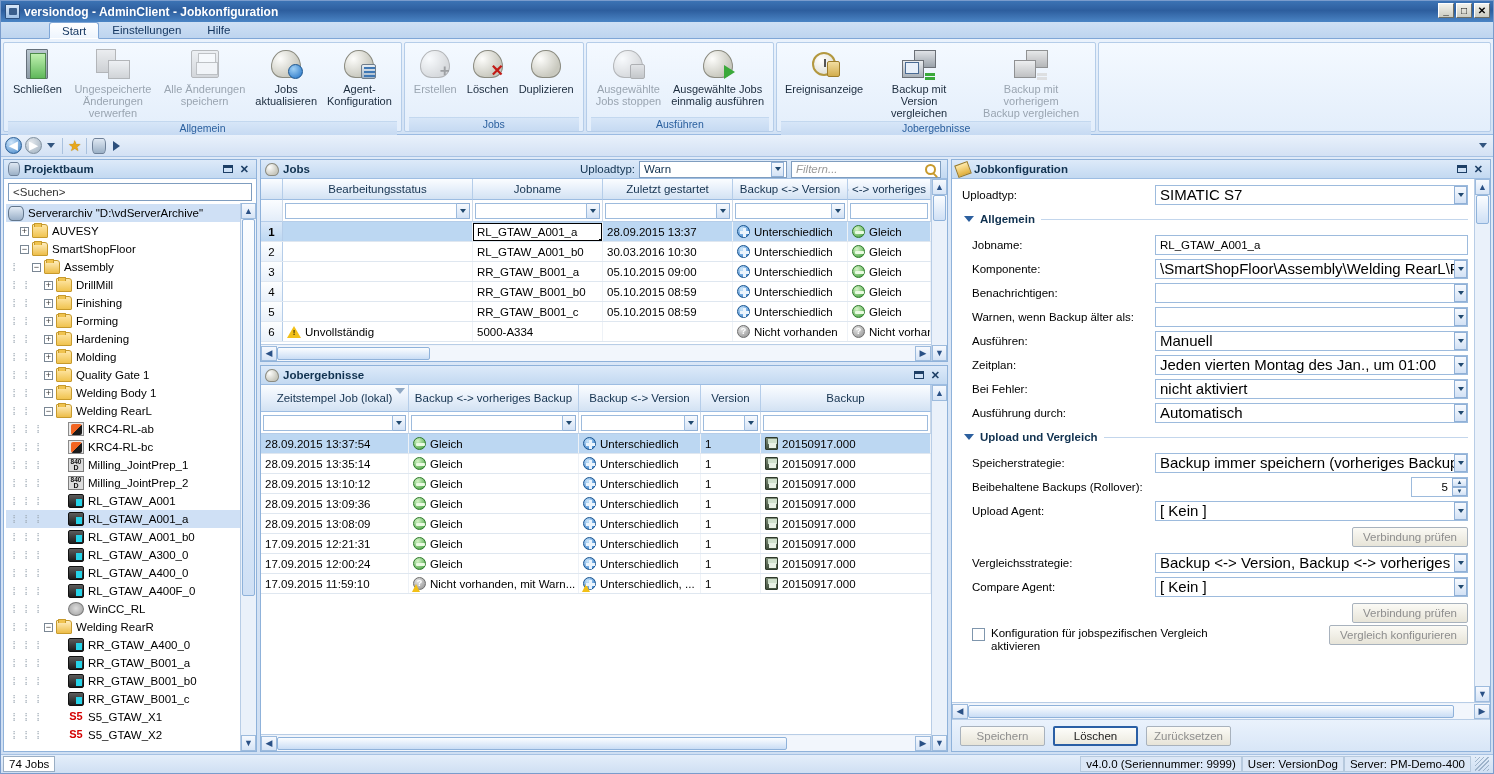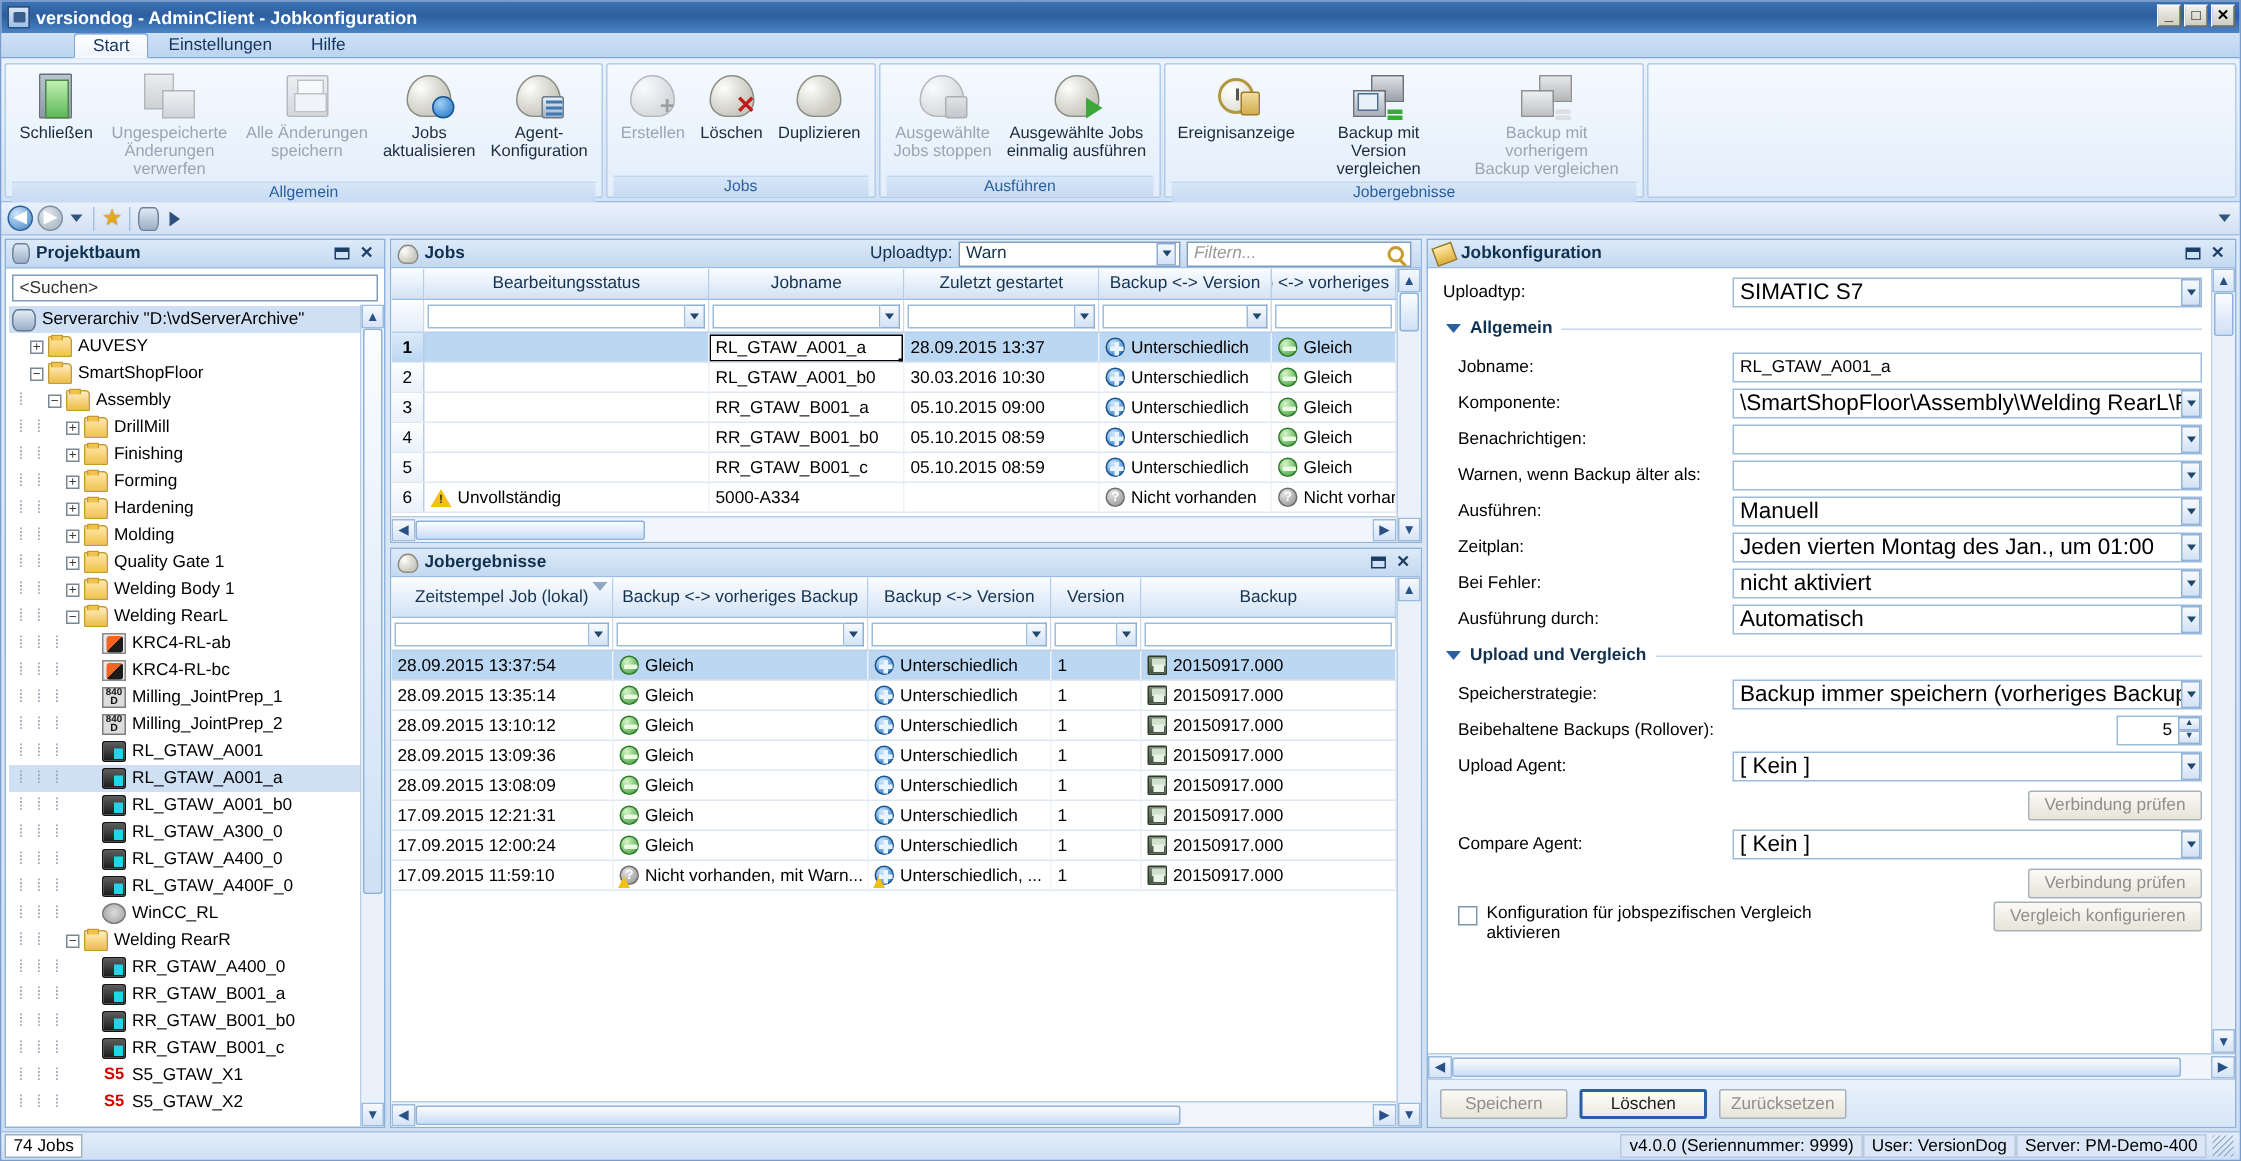--- a/index.html
+++ b/index.html
@@ -1241,20 +1241,29 @@
               <span class="val">[ Kein ]</span>
               <span class="cbtn"></span>
             </span>
               </span>
           </div>
 
           <div class="frow" style="height:27px">
             <span class="btn rightbtn">Verbindung prüfen</span>
           </div>
 
+          <div class="frow">
+            <span class="flabel">Vergleichsstrategie:</span>
+            <span class="fctl">
+                <span class="combo2">
+              <span class="val">Backup &lt;-&gt; Version, Backup &lt;-&gt; vorheriges Backup</span>
+              <span class="cbtn"></span>
+            </span>
+              </span>
+          </div>
 
           <div class="frow">
             <span class="flabel">Compare Agent:</span>
             <span class="fctl">
                 <span class="combo2">
               <span class="val">[ Kein ]</span>
               <span class="cbtn"></span>
             </span>
               </span>
           </div>

